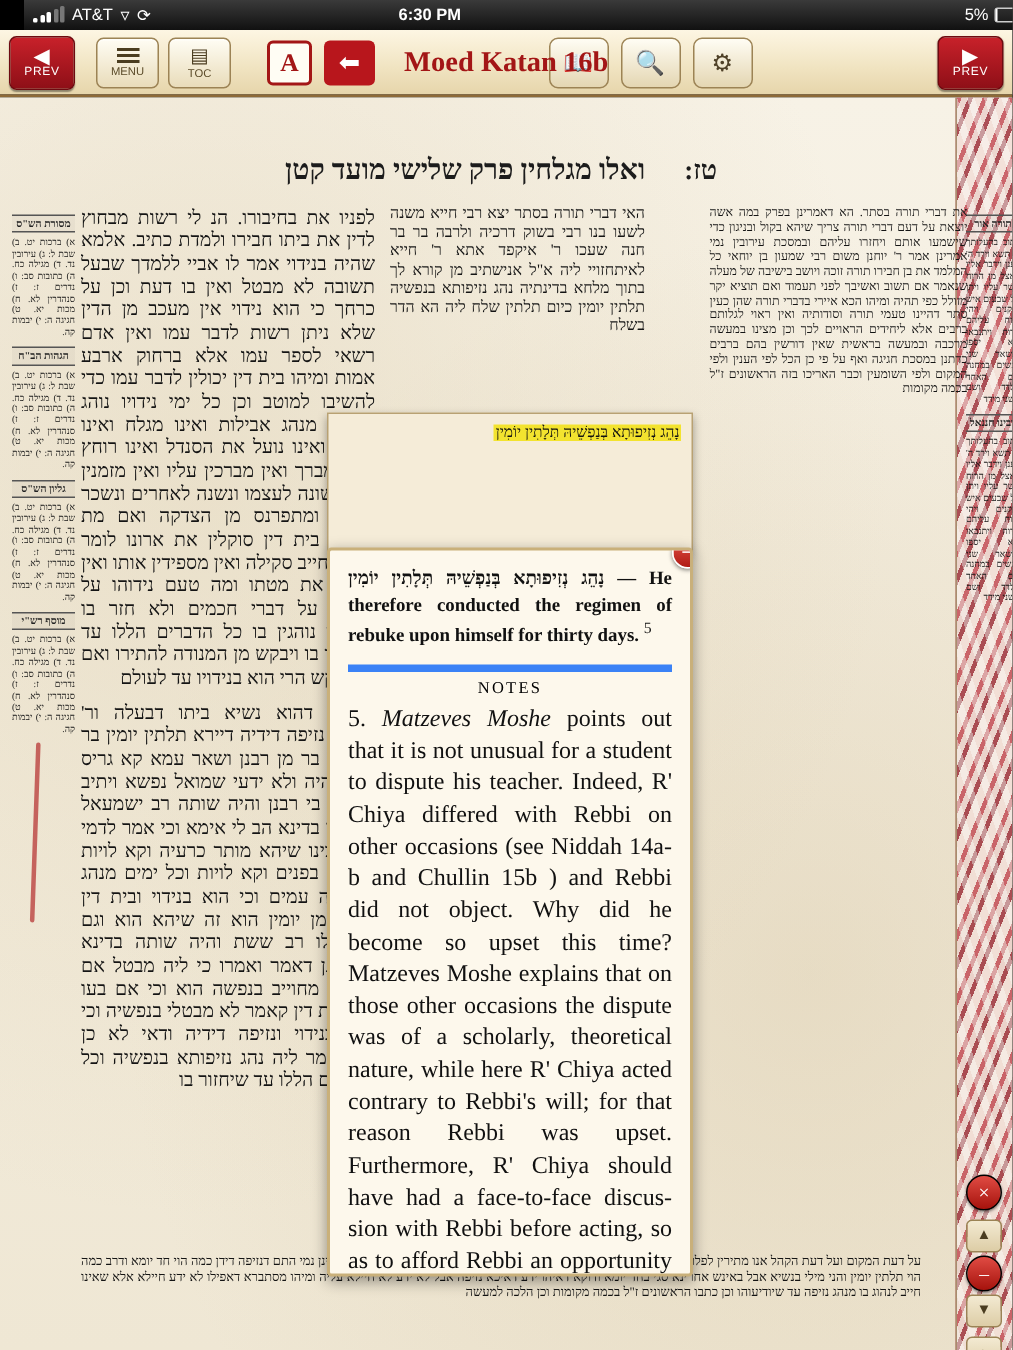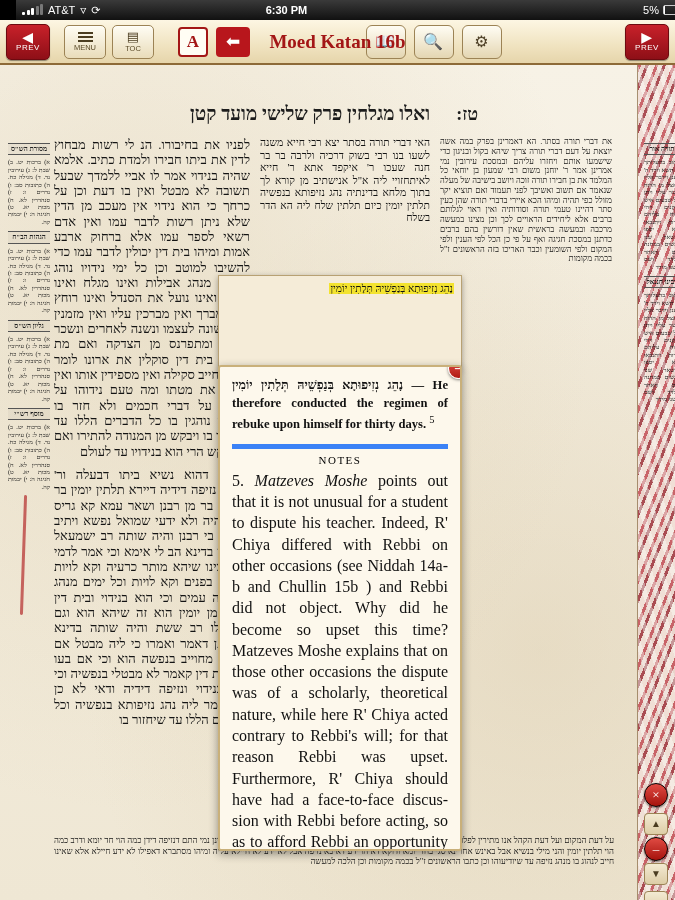--- a/index.html
+++ b/index.html
@@ -132,21 +132,21 @@
   .col {
     position:absolute;
     direction: rtl; text-align: justify;
     color: #141414;
     font-family: "Liberation Serif", serif;
     line-height: 1.18;
     overflow: hidden;
   }
   .col.rashi { font-size: 13px; }
   .col.gemara { font-size: 10.6px; }
-  .col.tosafos { font-size: 8.3px; }
+  .col.tosafos { font-size: 8.3px; margin-left: 33px; }
   .col.side { font-size: 6.2px; line-height: 1.2; }
 
   #col-rashi  { left: 54px;  top: 72px; width: 196px; height: 730px; }
   #col-gemara { left: 260px; top: 72px; width: 170px; height: 150px; }
   #col-tos    { left: 440px; top: 72px; width: 172px; height: 700px; }
   #col-far-left { left: 8px; top: 72px; width: 42px; height: 740px; }
   #col-far-right{ left: 644px; top: 72px; width: 36px; height: 760px; }
 
   .sidehead {
     text-align:center; font-weight:bold; font-size:7px; color:#222;

